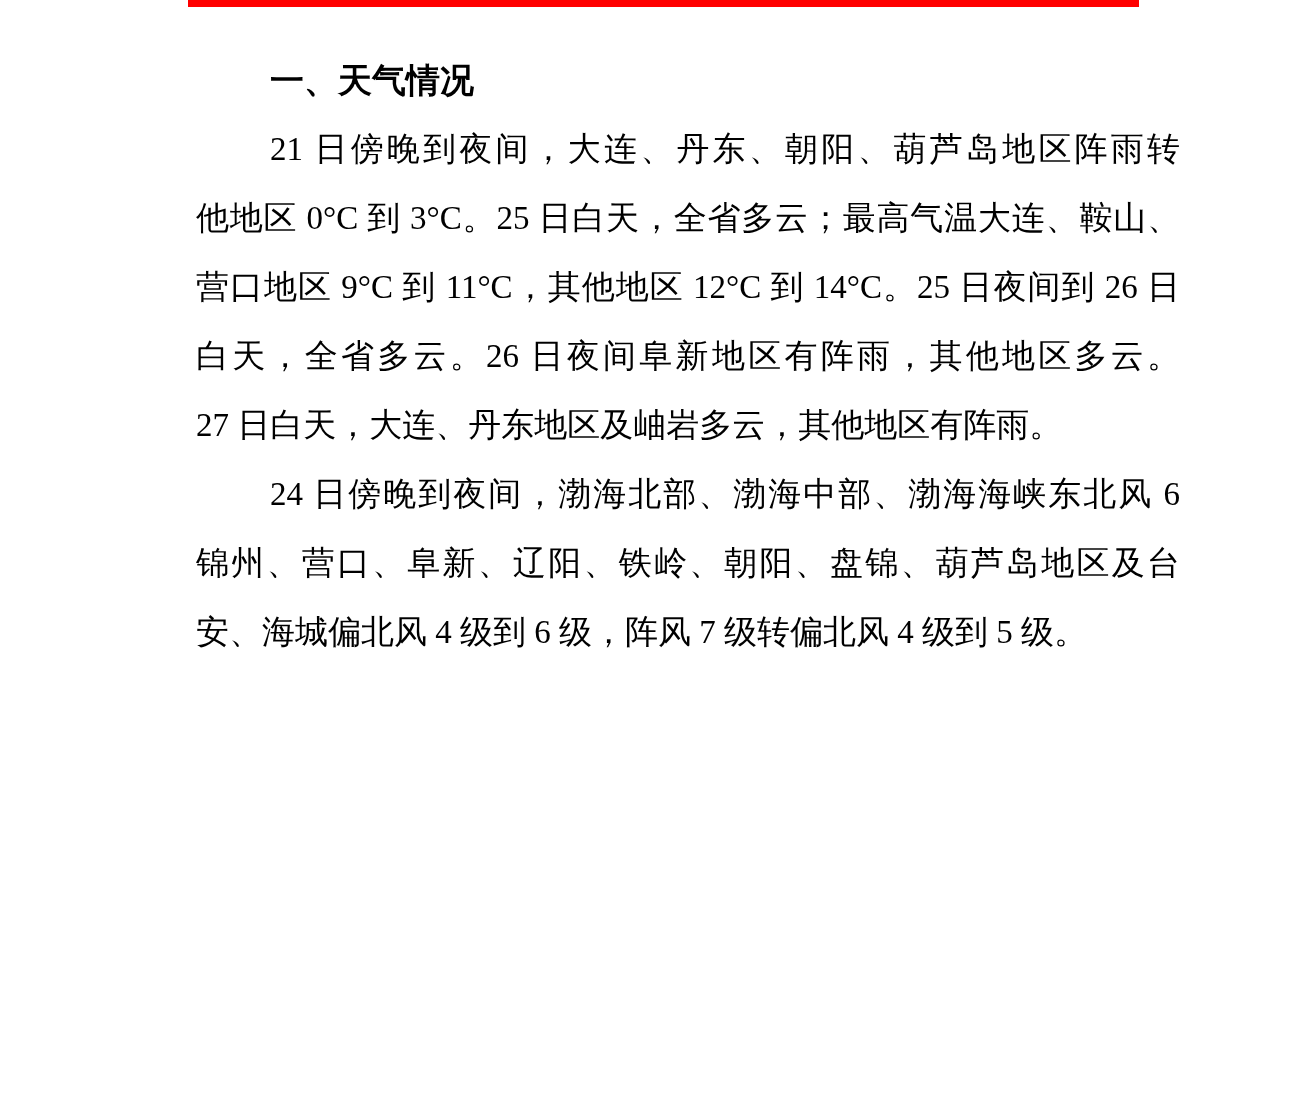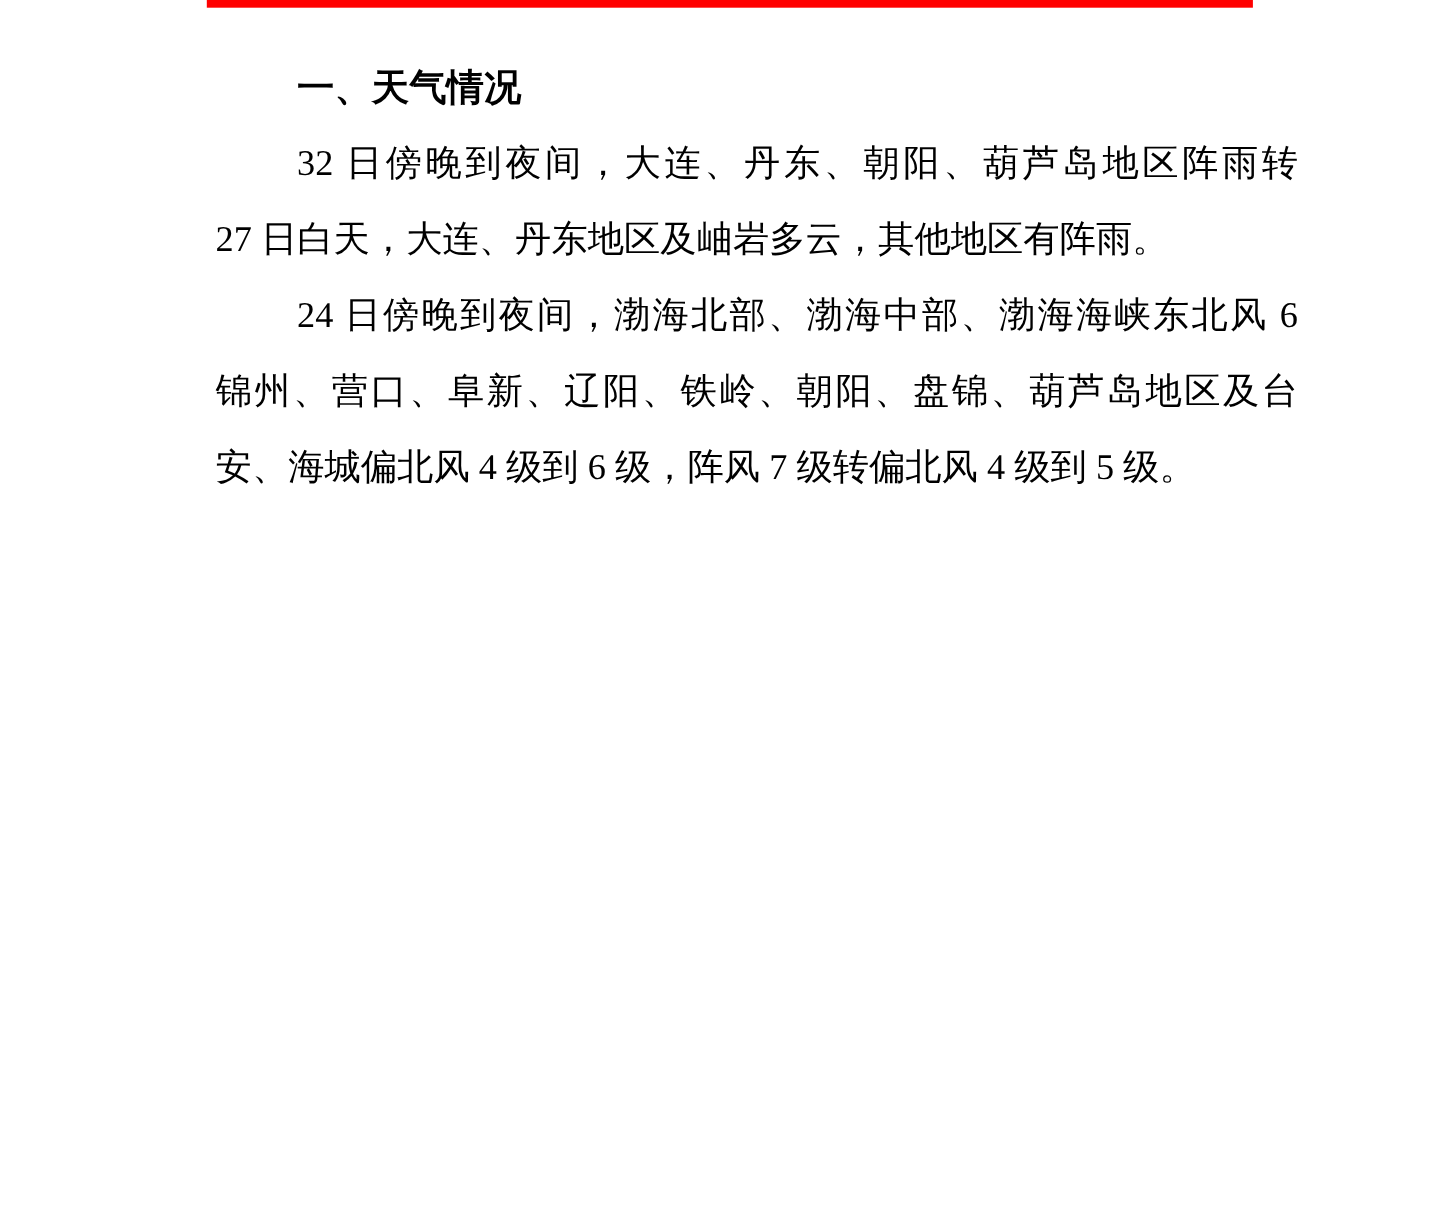--- a/index.html
+++ b/index.html
@@ -59,21 +59,24 @@
 <body>
 
 <div class="page">
 
   <div class="red-rule" style="background: rgb(255, 0, 0);"></div>
 
   <main class="doc" style="color: rgb(0, 0, 0);">
 
     <div class="tline heading">一、天气情况</div>
 
-    <div class="tline j ind">32 日傍晚到夜间，大连、丹东、朝阳、葫芦岛地区阵雨转</div>
+    <div class="tline j ind">21 日傍晚到夜间，大连、丹东、朝阳、葫芦岛地区阵雨转</div>
+    <div class="tline j">他地区 0°C 到 3°C。25 日白天，全省多云；最高气温大连、鞍山、</div>
+    <div class="tline j">营口地区 9°C 到 11°C，其他地区 12°C 到 14°C。25 日夜间到 26 日</div>
+    <div class="tline j">白天，全省多云。26 日夜间阜新地区有阵雨，其他地区多云。</div>
     <div class="tline">27 日白天，大连、丹东地区及岫岩多云，其他地区有阵雨。</div>
 
 
     <div class="tline j ind">24 日傍晚到夜间，渤海北部、渤海中部、渤海海峡东北风 6</div>
     <div class="tline j">锦州、营口、阜新、辽阳、铁岭、朝阳、盘锦、葫芦岛地区及台</div>
     <div class="tline">安、海城偏北风 4 级到 6 级，阵风 7 级转偏北风 4 级到 5 级。</div>
 
   </main>
 </div>
 

